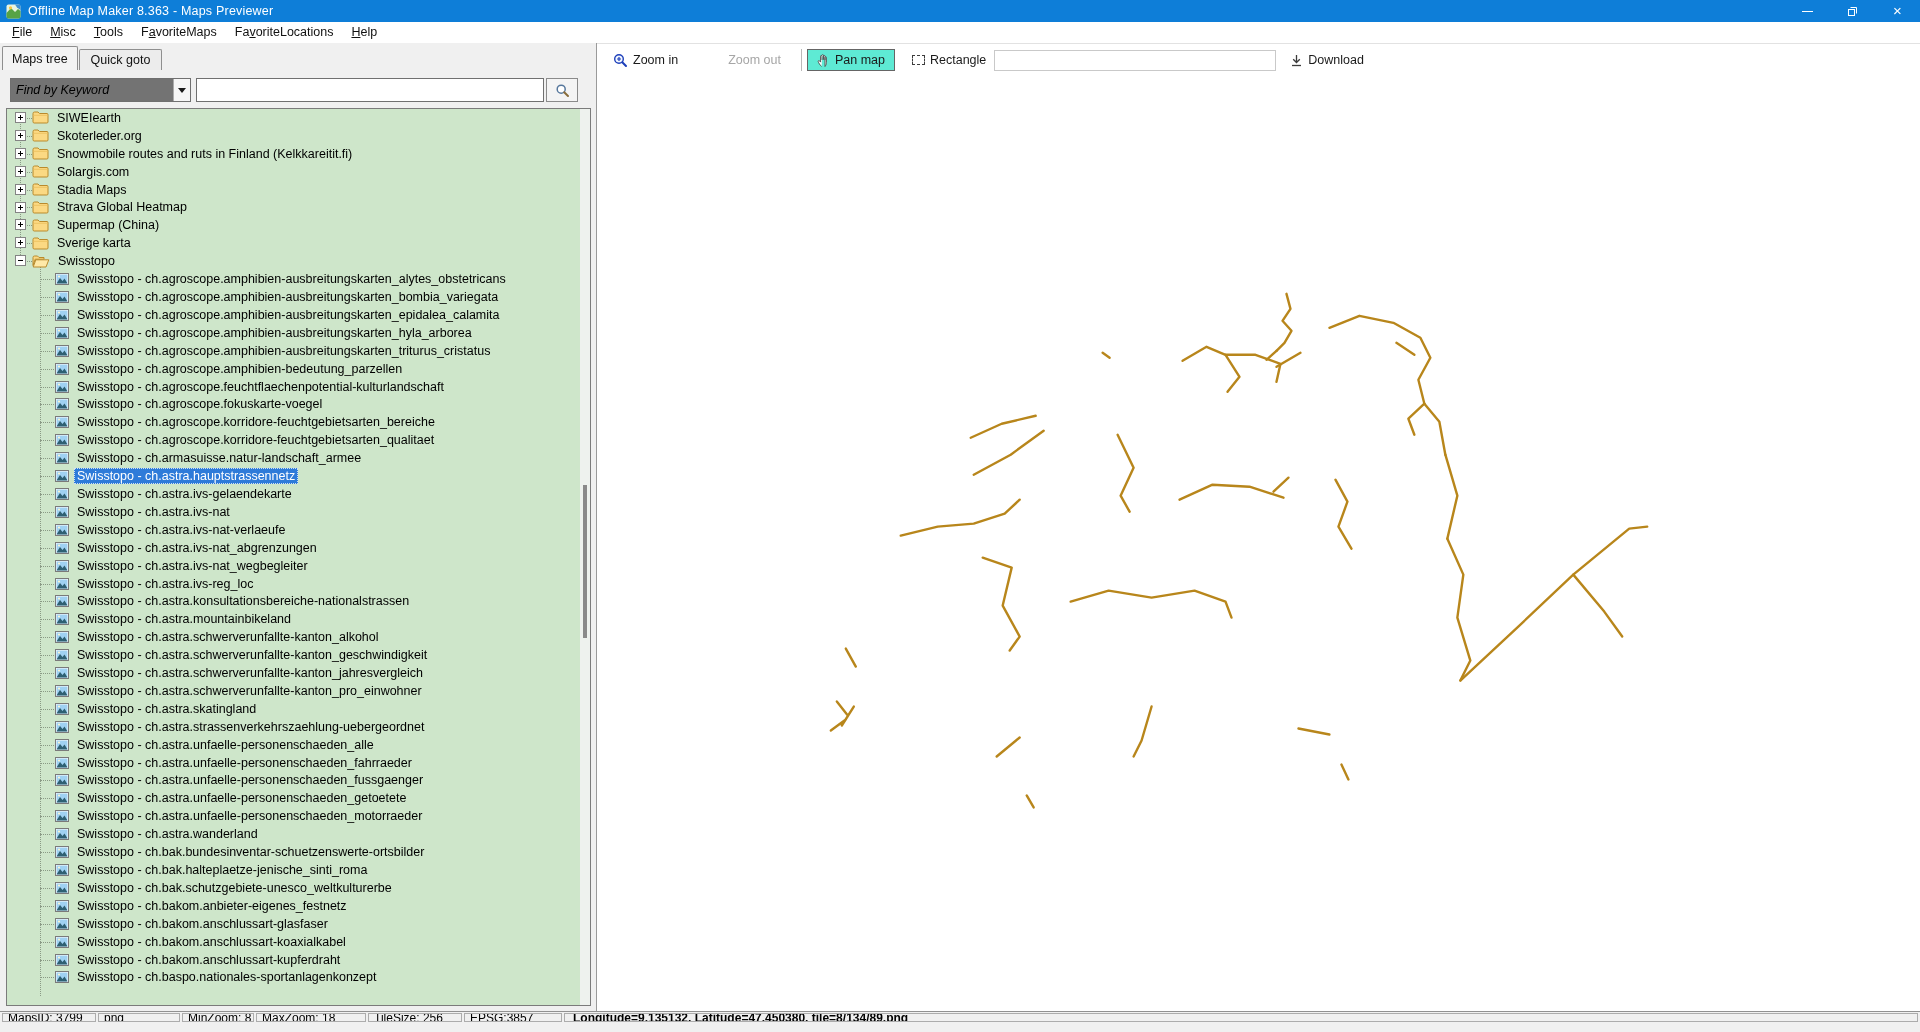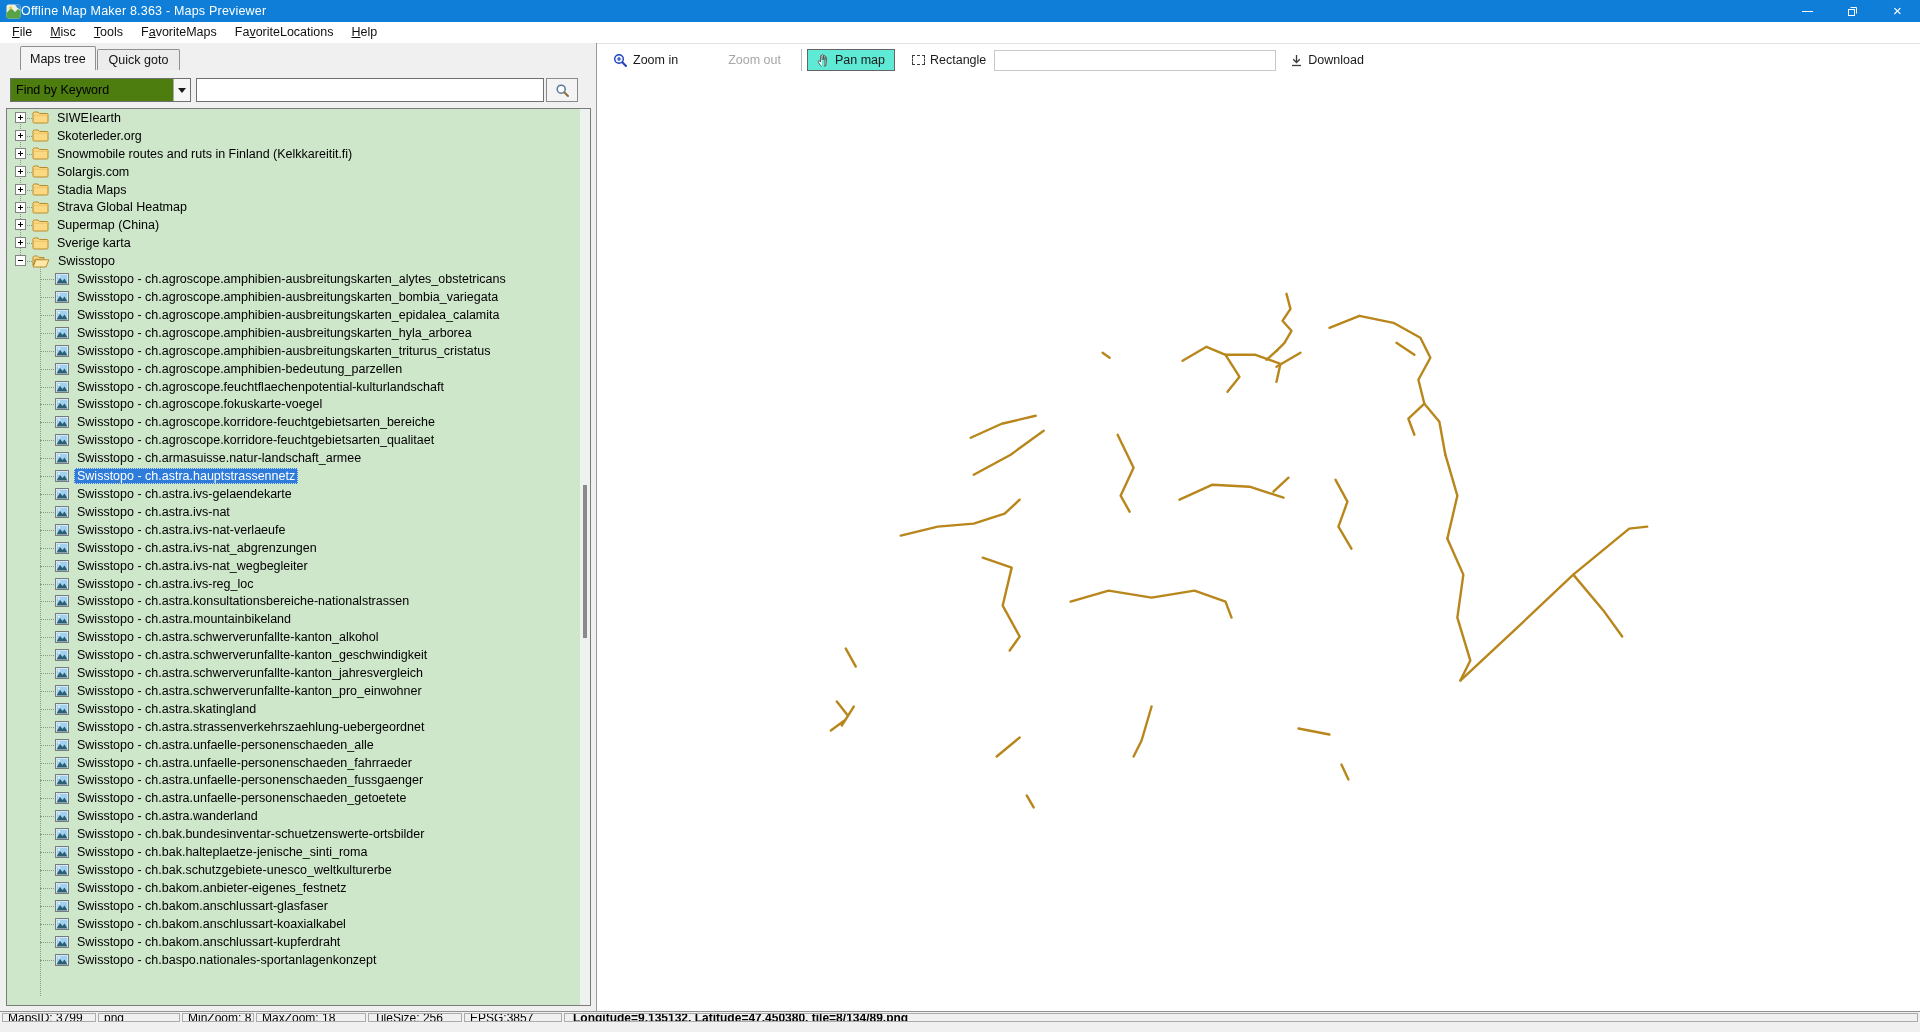--- a/index.html
+++ b/index.html
@@ -3,40 +3,40 @@
 <meta charset="utf-8">
 <style>
   * { margin:0; padding:0; box-sizing:border-box; }
   html,body { width:1920px; height:1032px; overflow:hidden; }
   body { font-family:"Liberation Sans", sans-serif; background:#f0f0f0; position:relative; }
   #app { position:absolute; inset:0; outline:1px solid #5f5f5f; outline-offset:-1px; }
 
   
   #titlebar { position:absolute; left:0; top:0; width:100%; height:22px; background:#0e7ed8; display:flex; align-items:center; color:#fff; }
   #titlebar .app-ico { margin-left:6px; width:15px; height:15px; display:flex; }
-  #titlebar .ttl { font-size:12.5px; letter-spacing:.2px; }
+  #titlebar .ttl { margin-left:7px; font-size:12.5px; letter-spacing:.2px; }
   #winbtns { position:absolute; right:0; top:0; height:22px; display:flex; }
   .winbtn { width:45px; height:22px; display:flex; align-items:center; justify-content:center; color:#fff; }
   .winbtn .minbar { width:11px; height:1px; background:#fff; }
   .winbtn.close { font-size:15px; line-height:22px; }
 
   
   #menubar { position:absolute; left:0; top:22px; width:100%; height:21px; background:#ffffff; display:flex; align-items:center; padding-left:3px; }
   .menu-item { padding:0 9px; font-size:12.5px; color:#111; height:21px; line-height:21px; }
   .menu-item u { text-decoration:underline; }
 
   
   #leftpanel { position:absolute; left:0; top:43px; width:596px; bottom:21px; background:#f0f0f0; }
-  #tabstrip { position:absolute; left:0; top:0; width:100%; height:27px; display:flex; align-items:flex-end; padding-left:20px; }
+  #tabstrip { position:absolute; left:0; top:0; width:100%; height:27px; display:flex; align-items:flex-end; padding-left:2px; }
   .tab { font-size:12.5px; color:#111; border:1px solid #8f8f8f; border-bottom:none; border-radius:2px 2px 0 0; display:flex; align-items:center; justify-content:center; }
   .tab.active { height:24px; background:#f4f4f4; padding:0 9px; position:relative; z-index:2; }
   .tab.inactive { height:21px; background:#ececec; padding:0 11px; margin-left:1px; }
 
   #searchrow { position:absolute; left:0; top:35px; width:100%; height:24px; }
-  #kw-combo { position:absolute; left:10px; top:0; width:181px; height:24px; background:#4d7c0f; border:1px solid #707070; display:flex; align-items:center; }
+  #kw-combo { position:absolute; left:10px; top:0; width:181px; height:24px; background:#737373; border:1px solid #707070; display:flex; align-items:center;font-style:italic; }
   #kw-combo .val { flex:1; font-size:12.5px; padding-left:5px; color:#000; }
   #kw-combo .arrowzone { width:17px; height:100%; border-left:1px solid #ababab; display:flex; align-items:center; justify-content:center; background:#f6f6f6; }
   .tri-down { width:0; height:0; border-left:4px solid transparent; border-right:4px solid transparent; border-top:5px solid #1a1a1a; }
   #search-input { position:absolute; left:196px; top:0; width:348px; height:24px; border:1px solid #707070; background:#fff; font-size:12.5px; padding:0 5px; font-family:"Liberation Sans",sans-serif; }
   #search-btn { position:absolute; left:546px; top:0; width:32px; height:24px; background:#f4f4f4; border:1px solid #8a8a8a; display:flex; align-items:center; justify-content:center; }
 
   
   #treebox { position:absolute; left:6px; top:65px; width:585px; height:898px; border:1px solid #7b7b7b; background:#cee6ca; overflow:hidden; }
   #treeinner { position:absolute; inset:0; }
   .guide { position:absolute; width:0; border-left:1px dotted #8a9a85; }
@@ -585,20 +585,31 @@
           <div class="tree-row layer">
             <span class="icon">
               <svg width="14" height="12" viewBox="0 0 14 12">
                 <rect x="0.5" y="0.5" width="13" height="11" fill="#ffffff" stroke="#7a7a7a"></rect>
                 <rect x="1.5" y="1.5" width="11" height="9" fill="#9fd1f2"></rect>
                 <path d="M1.5 10.5 L5 5 L7.5 8 L9.5 5.5 L12.5 10.5 Z" fill="#2e6073"></path>
                 <circle cx="4" cy="3.5" r="1" fill="#fff8d0"></circle>
               </svg>
             </span>
             <span class="label">Swisstopo - ch.astra.unfaelle-personenschaeden_getoetete</span>
+          </div>
+          <div class="tree-row layer">
+            <span class="icon">
+              <svg width="14" height="12" viewBox="0 0 14 12">
+                <rect x="0.5" y="0.5" width="13" height="11" fill="#ffffff" stroke="#7a7a7a"></rect>
+                <rect x="1.5" y="1.5" width="11" height="9" fill="#9fd1f2"></rect>
+                <path d="M1.5 10.5 L5 5 L7.5 8 L9.5 5.5 L12.5 10.5 Z" fill="#2e6073"></path>
+                <circle cx="4" cy="3.5" r="1" fill="#fff8d0"></circle>
+              </svg>
+            </span>
+            <span class="label">Swisstopo - ch.astra.unfaelle-personenschaeden_motorraeder</span>
           </div>
           <div class="tree-row layer">
             <span class="icon">
               <svg width="14" height="12" viewBox="0 0 14 12">
                 <rect x="0.5" y="0.5" width="13" height="11" fill="#ffffff" stroke="#7a7a7a"></rect>
                 <rect x="1.5" y="1.5" width="11" height="9" fill="#9fd1f2"></rect>
                 <path d="M1.5 10.5 L5 5 L7.5 8 L9.5 5.5 L12.5 10.5 Z" fill="#2e6073"></path>
                 <circle cx="4" cy="3.5" r="1" fill="#fff8d0"></circle>
               </svg>
             </span>

